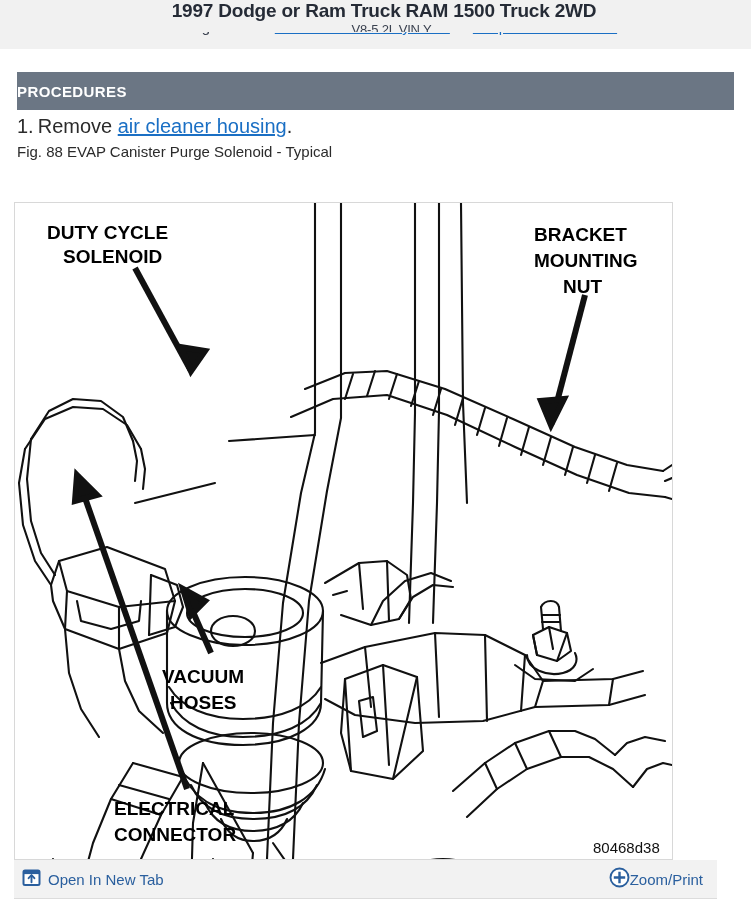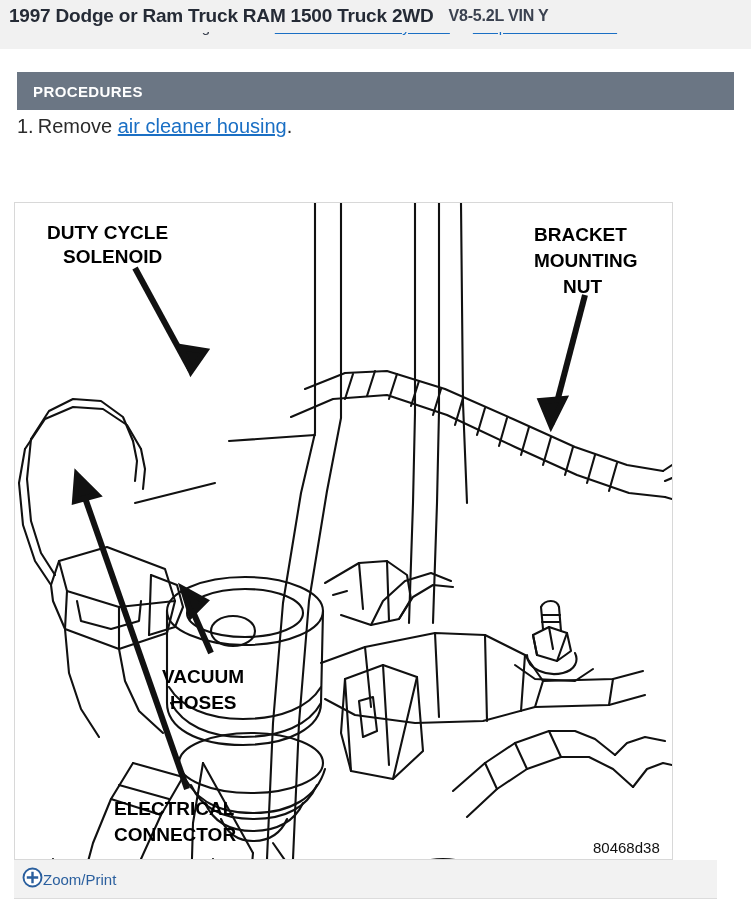--- a/index.html
+++ b/index.html
@@ -16,35 +16,36 @@
   }
 
   
   #page-header {
     position: absolute;
     left: 0; top: 0;
     width: 751px;
     height: 32px;
     background: #f1f1f1;
     box-sizing: border-box;
-    padding-left: 9px;
+    padding-left: 17px;
     display: flex;
     align-items: center;
     white-space: nowrap;
     overflow: hidden;
+    flex-direction: column;
   }
   #vehicle-title {
     font-size: 19px;
     font-weight: bold;
     color: #252b36;
     letter-spacing: -0.2px;
   }
   #vehicle-engine {
-    font-size: 16px;
-    font-weight: bold;
+    font-size: 13px;
+    font-weight: normal;
     color: #3b4250;
     margin-left: 15px;
     letter-spacing: -0.2px;
   }
 
   
   #breadcrumb-strip {
     position: absolute;
     left: 0; top: 32px;
     width: 751px;
@@ -86,21 +87,21 @@
   
   #procedures-band {
     position: absolute;
     left: 17px; top: 72px;
     width: 717px;
     height: 38px;
     background: #6b7684;
     display: flex;
     align-items: center;
     box-sizing: border-box;
-    padding-left: 16px;
+    padding-left: 0;
   }
   #procedures-label {
     color: #ffffff;
     font-size: 15px;
     font-weight: bold;
     letter-spacing: 0.4px;
   }
 
   
   #content {
@@ -201,20 +202,21 @@
 <div id="procedures-band">
   <span id="procedures-label">PROCEDURES</span>
 </div>
 
 <div id="content">
   <ol id="removal-steps">
     <li class="removal-step">
       <span class="step-num">1.</span><span>Remove </span><span class="step-link">air cleaner housing</span><span>.</span>
     </li>
   </ol>
+  <div id="figure-caption">Fig. 88 EVAP Canister Purge Solenoid - Typical</div>
 </div>
 
 <div id="figure-panel">
   <svg id="figure-svg" width="657" height="656" viewBox="0 0 657 656">
     <rect x="0" y="0" width="657" height="656" fill="#ffffff"></rect>
 
     <g fill="none" stroke="#111111" stroke-width="2.1" stroke-linejoin="round" stroke-linecap="round">
 
       <path d="M300 0 L300 230 L286 290 L268 400 L258 520 L252 656"></path>
       <path d="M326 0 L326 215 L312 288 L294 398 L284 520 L278 656"></path>
@@ -396,20 +398,31 @@
       <text id="cl-elec-0" x="99" y="612">ELECTRICAL</text>
       <text id="cl-elec-1" x="99" y="638">CONNECTOR</text>
     </g>
 
     <text x="578" y="650" font-family="Liberation Sans, sans-serif" font-size="15" fill="#111111">80468d38</text>
   </svg>
 </div>
 
 <div id="figure-toolbar">
 
+  <div class="toolbar-action">
+    <span class="tb-icon">
+      <svg width="19" height="19" viewBox="0 0 19 19">
+        <rect x="1.5" y="2.5" width="16" height="14.5" rx="1.5" fill="#ffffff" stroke="#2a5f9e" stroke-width="2"></rect>
+        <rect x="1.5" y="2.5" width="16" height="3.6" fill="#2a5f9e"></rect>
+        <path d="M9.5 14.2 L9.5 7.6" stroke="#2a5f9e" stroke-width="1.9" stroke-linecap="round"></path>
+        <path d="M6.6 10.2 L9.5 7.1 L12.4 10.2" fill="none" stroke="#2a5f9e" stroke-width="1.9" stroke-linecap="round" stroke-linejoin="round"></path>
+      </svg>
+    </span>
+    <span class="tb-label">Open In New Tab</span>
+  </div>
 
   <div class="toolbar-action">
     <span class="tb-icon">
       <svg width="21" height="21" viewBox="0 0 21 21">
         <circle cx="10.5" cy="10.5" r="9" fill="#ffffff" stroke="#2a5f9e" stroke-width="1.9"></circle>
         <path d="M10.5 4.8 L10.5 16.2 M4.8 10.5 L16.2 10.5" stroke="#2a5f9e" stroke-width="2.4" stroke-linecap="butt"></path>
       </svg>
     </span>
     <span class="tb-label" style="margin-left:0">Zoom/Print</span>
   </div>

